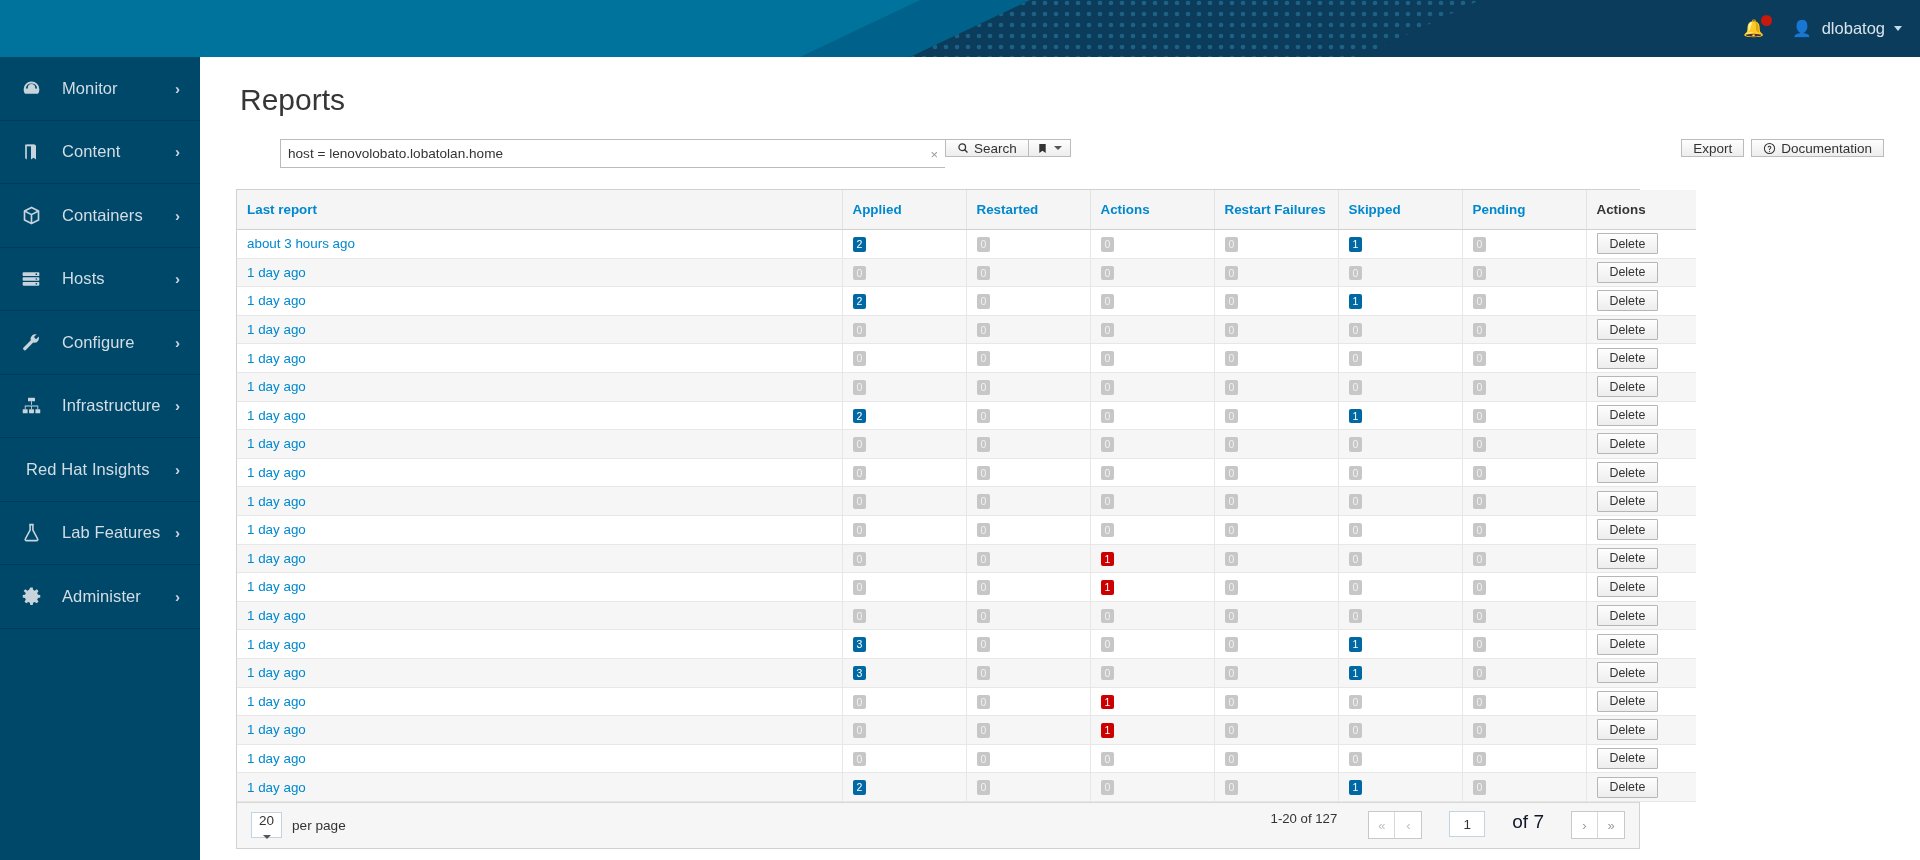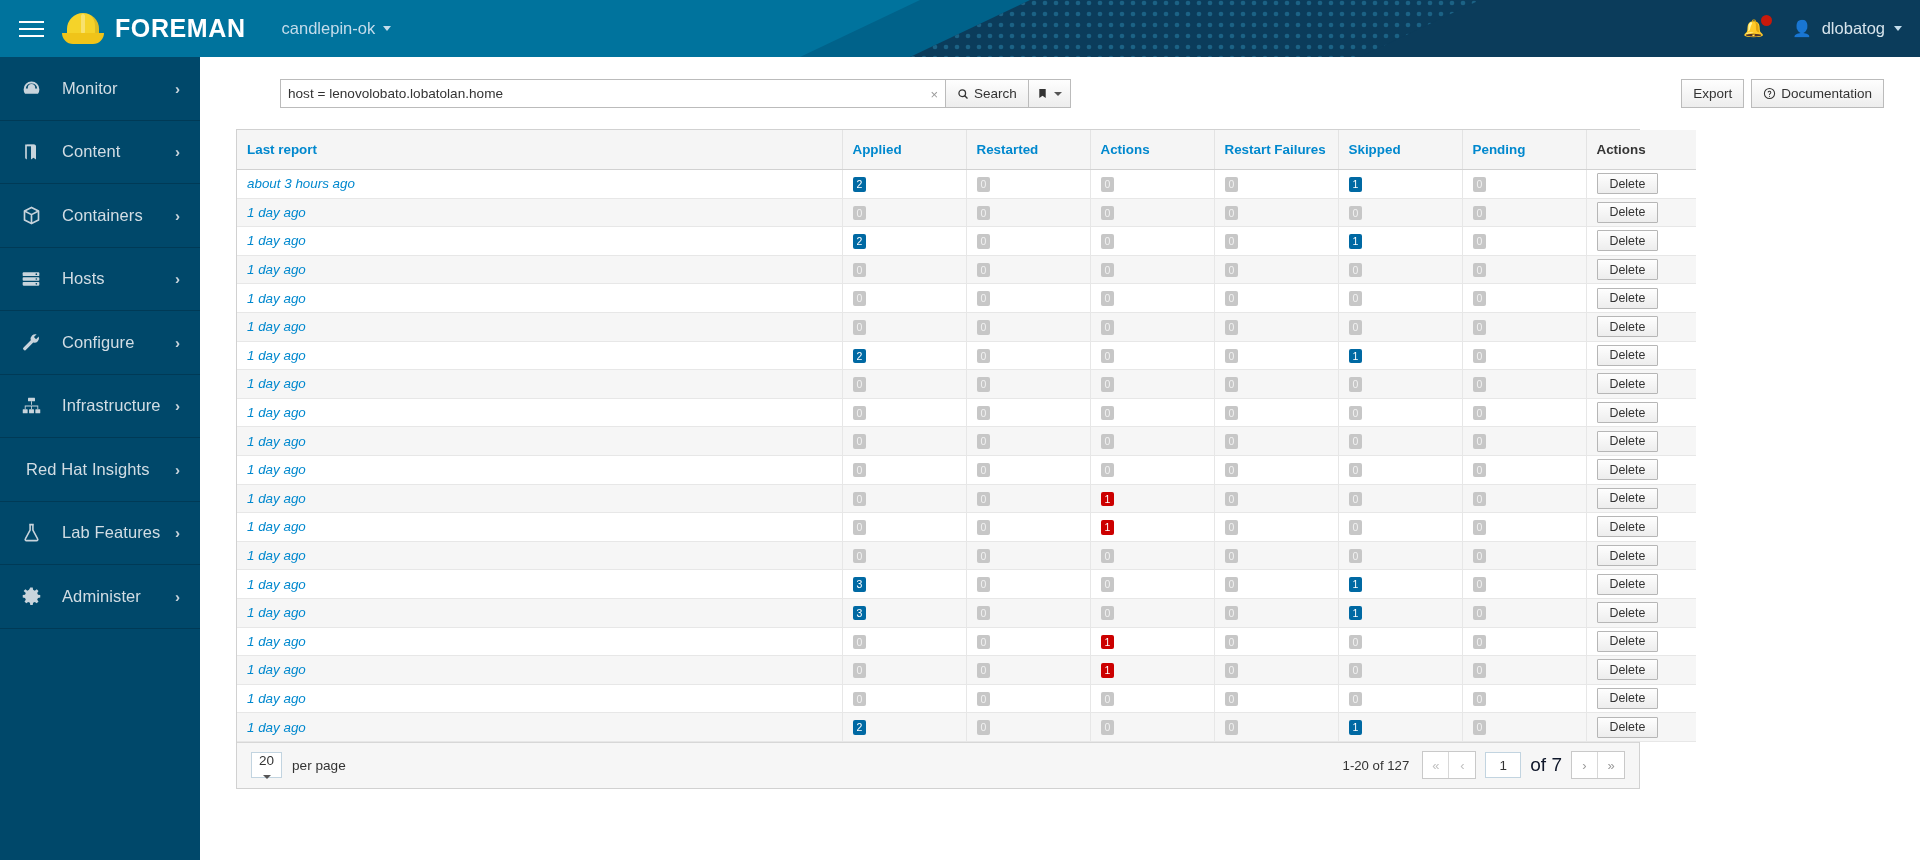--- a/index.html
+++ b/index.html
@@ -106,21 +106,21 @@
     width: 100%; height: 100%; border: 0; outline: none;
     padding: 0 26px 0 7px; font-size: 13.6px; color: #333;
     font-family: "Liberation Sans", sans-serif; background: transparent;
   }
   .search-clear {
     position: absolute; right: 7px; top: 50%; transform: translateY(-50%);
     color: #9a9a9a; font-size: 13px; cursor: pointer; line-height: 1;
   }
   .btn {
     border: 1px solid #bbb; background: linear-gradient(#fefefe,#ededed);
-    font-size: 13.5px; color: #333; cursor: pointer; height: 29px;
+    font-size: 13.5px; color: #333; cursor: pointer; height: 18px;
     display: inline-flex; align-items: center; justify-content: flex-end;
     font-family: "Liberation Sans", sans-serif; padding: 0 11px; gap: 5px;
   }
   .btn-search { font-weight: normal; }
   .btn-bookmark { padding: 0 8px; gap: 6px; border-left: none; }
   .mini-caret { width:0;height:0;border-left:4px solid transparent;border-right:4px solid transparent;border-top:4.5px solid #555; }
   .toolbar-right { display: flex; gap: 7px; }
 
   
   .panel {
@@ -139,21 +139,21 @@
   thead th.w-act { width: 110px; }
 
   tbody td {
     font-size: 13.4px; padding: 0 10px; height: 28.6px;
     border-right: 1px solid #e7e7e7; border-bottom: 1px solid #e7e7e7;
     vertical-align: middle;
   }
   tbody td:last-child { border-right: none; }
   tbody tr:nth-child(odd) { background: #fff; }
   tbody tr:nth-child(even) { background: #f6f6f6; }
-  .rep-link { color: #0088ce; text-decoration: none; cursor: pointer; font-style: italic; }
+  .rep-link { color: #0088ce; text-decoration: none; cursor: pointer; }
 
   .badge {
     display: inline-flex; align-items: center; justify-content: center;
     min-width: 13px; padding: 2px 4px; border-radius: 2px;
     font-size: 10.5px; line-height: 1; color: #fff; font-weight: normal;
   }
   .badge.zero { background: #c7c7c7; color: #f2f2f2; }
   .badge.blue { background: #0069a3; }
   .badge.red  { background: #cc0000; }
 
@@ -169,21 +169,21 @@
     height: 46px; display: flex; align-items: center;
     justify-content: space-between; padding: 0 14px;
   }
   .perpage { display: flex; align-items: center; gap: 10px; }
   .select-box {
     border: 1px solid #c2d4e0; background: #fff; height: 26px;
     display: inline-flex; align-items: center; gap: 7px;
     padding: 0 7px; font-size: 13.5px; color: #333; cursor: pointer; flex-direction: column;
   }
   .perpage-label { font-size: 13.6px; color: #333; }
-  .pager { display: flex; align-items: center; gap: 0; }
+  .pager { display: flex; align-items: flex-start; gap: 18px; }
   .pager-count { font-size: 13.2px; color: #333; margin-right: 13px; }
   .pgroup { display: flex; border: 1px solid #c9c9c9; }
   .pbtn {
     width: 26px; height: 26px; display: flex; align-items: center;
     justify-content: center; background: #fff; color: #9a9a9a;
     font-size: 13px; cursor: pointer; border-right: 1px solid #d8d8d8;
   }
   .pbtn:last-child { border-right: none; }
   .pgroup.disabled .pbtn { color: #c0c0c0; }
   .pageinput {
@@ -222,39 +222,20 @@
         <rect x="0" y="0" width="1120" height="57" fill="#0b3c5b"></rect>
       </g>
     <g clip-path="url(#clipB)">
         <rect x="0" y="0" width="1120" height="57" fill="url(#dots)"></rect>
       </g>
     <g clip-path="url(#clipC)">
         <rect x="0" y="0" width="1120" height="57" fill="#0b3c5b"></rect>
       </g>
   </svg>
 
-  <div class="mast-left">
-    <div class="hamburger">
-      <span></span>
-      <span></span>
-      <span></span>
-    </div>
-    <div class="brand">
-      <div class="helmet">
-        <div class="dome"></div>
-          <div class="ridge"></div>
-          <div class="brim"></div>
-      </div>
-      <div class="brandname">FOREMAN</div>
-    </div>
-    <div class="org">
-      <span>candlepin-ok</span>
-      <span class="caret-d"></span>
-    </div>
-  </div>
 
   <div class="mast-right">
     <div class="bell-wrap">
       <span class="bell">🔔</span>
       <span class="bell-badge"></span>
     </div>
     <div class="userbox">
       <span class="avatar-i">👤</span>
       <span>dlobatog</span>
       <span class="caret-d"></span>
@@ -357,20 +338,21 @@
         <path d="M10.6 1.8h2.8l.4 2.6 2 .9 2.2-1.5 2 2-1.5 2.2.9 2 2.6.4v2.8l-2.6.4-.9 2 1.5 2.2-2 2-2.2-1.5-2 .9-.4 2.6h-2.8l-.4-2.6-2-.9-2.2 1.5-2-2 1.5-2.2-.9-2-2.6-.4v-2.8l2.6-.4.9-2L3 5.8l2-2 2.2 1.5 2-.9z"></path>
       </svg>
     </span>
     <span class="nav-label">Administer</span>
     <span class="nav-arrow">›</span>
   </div>
 </nav>
 
 <div class="main">
 
+  <h1 class="page-title">Reports</h1>
 
   <div class="toolbar">
     <div class="searchwrap">
       <div class="search-field">
         <input type="text" value="host = lenovolobato.lobatolan.home" placeholder="Filter ..." style="">
         <span class="search-clear">×</span>
       </div>
       <button class="btn btn-search">
         <svg width="12" height="12" viewBox="0 0 24 24" fill="none" stroke="#333" stroke-width="2.6">
           <circle cx="10.5" cy="10.5" r="6.6"></circle>

